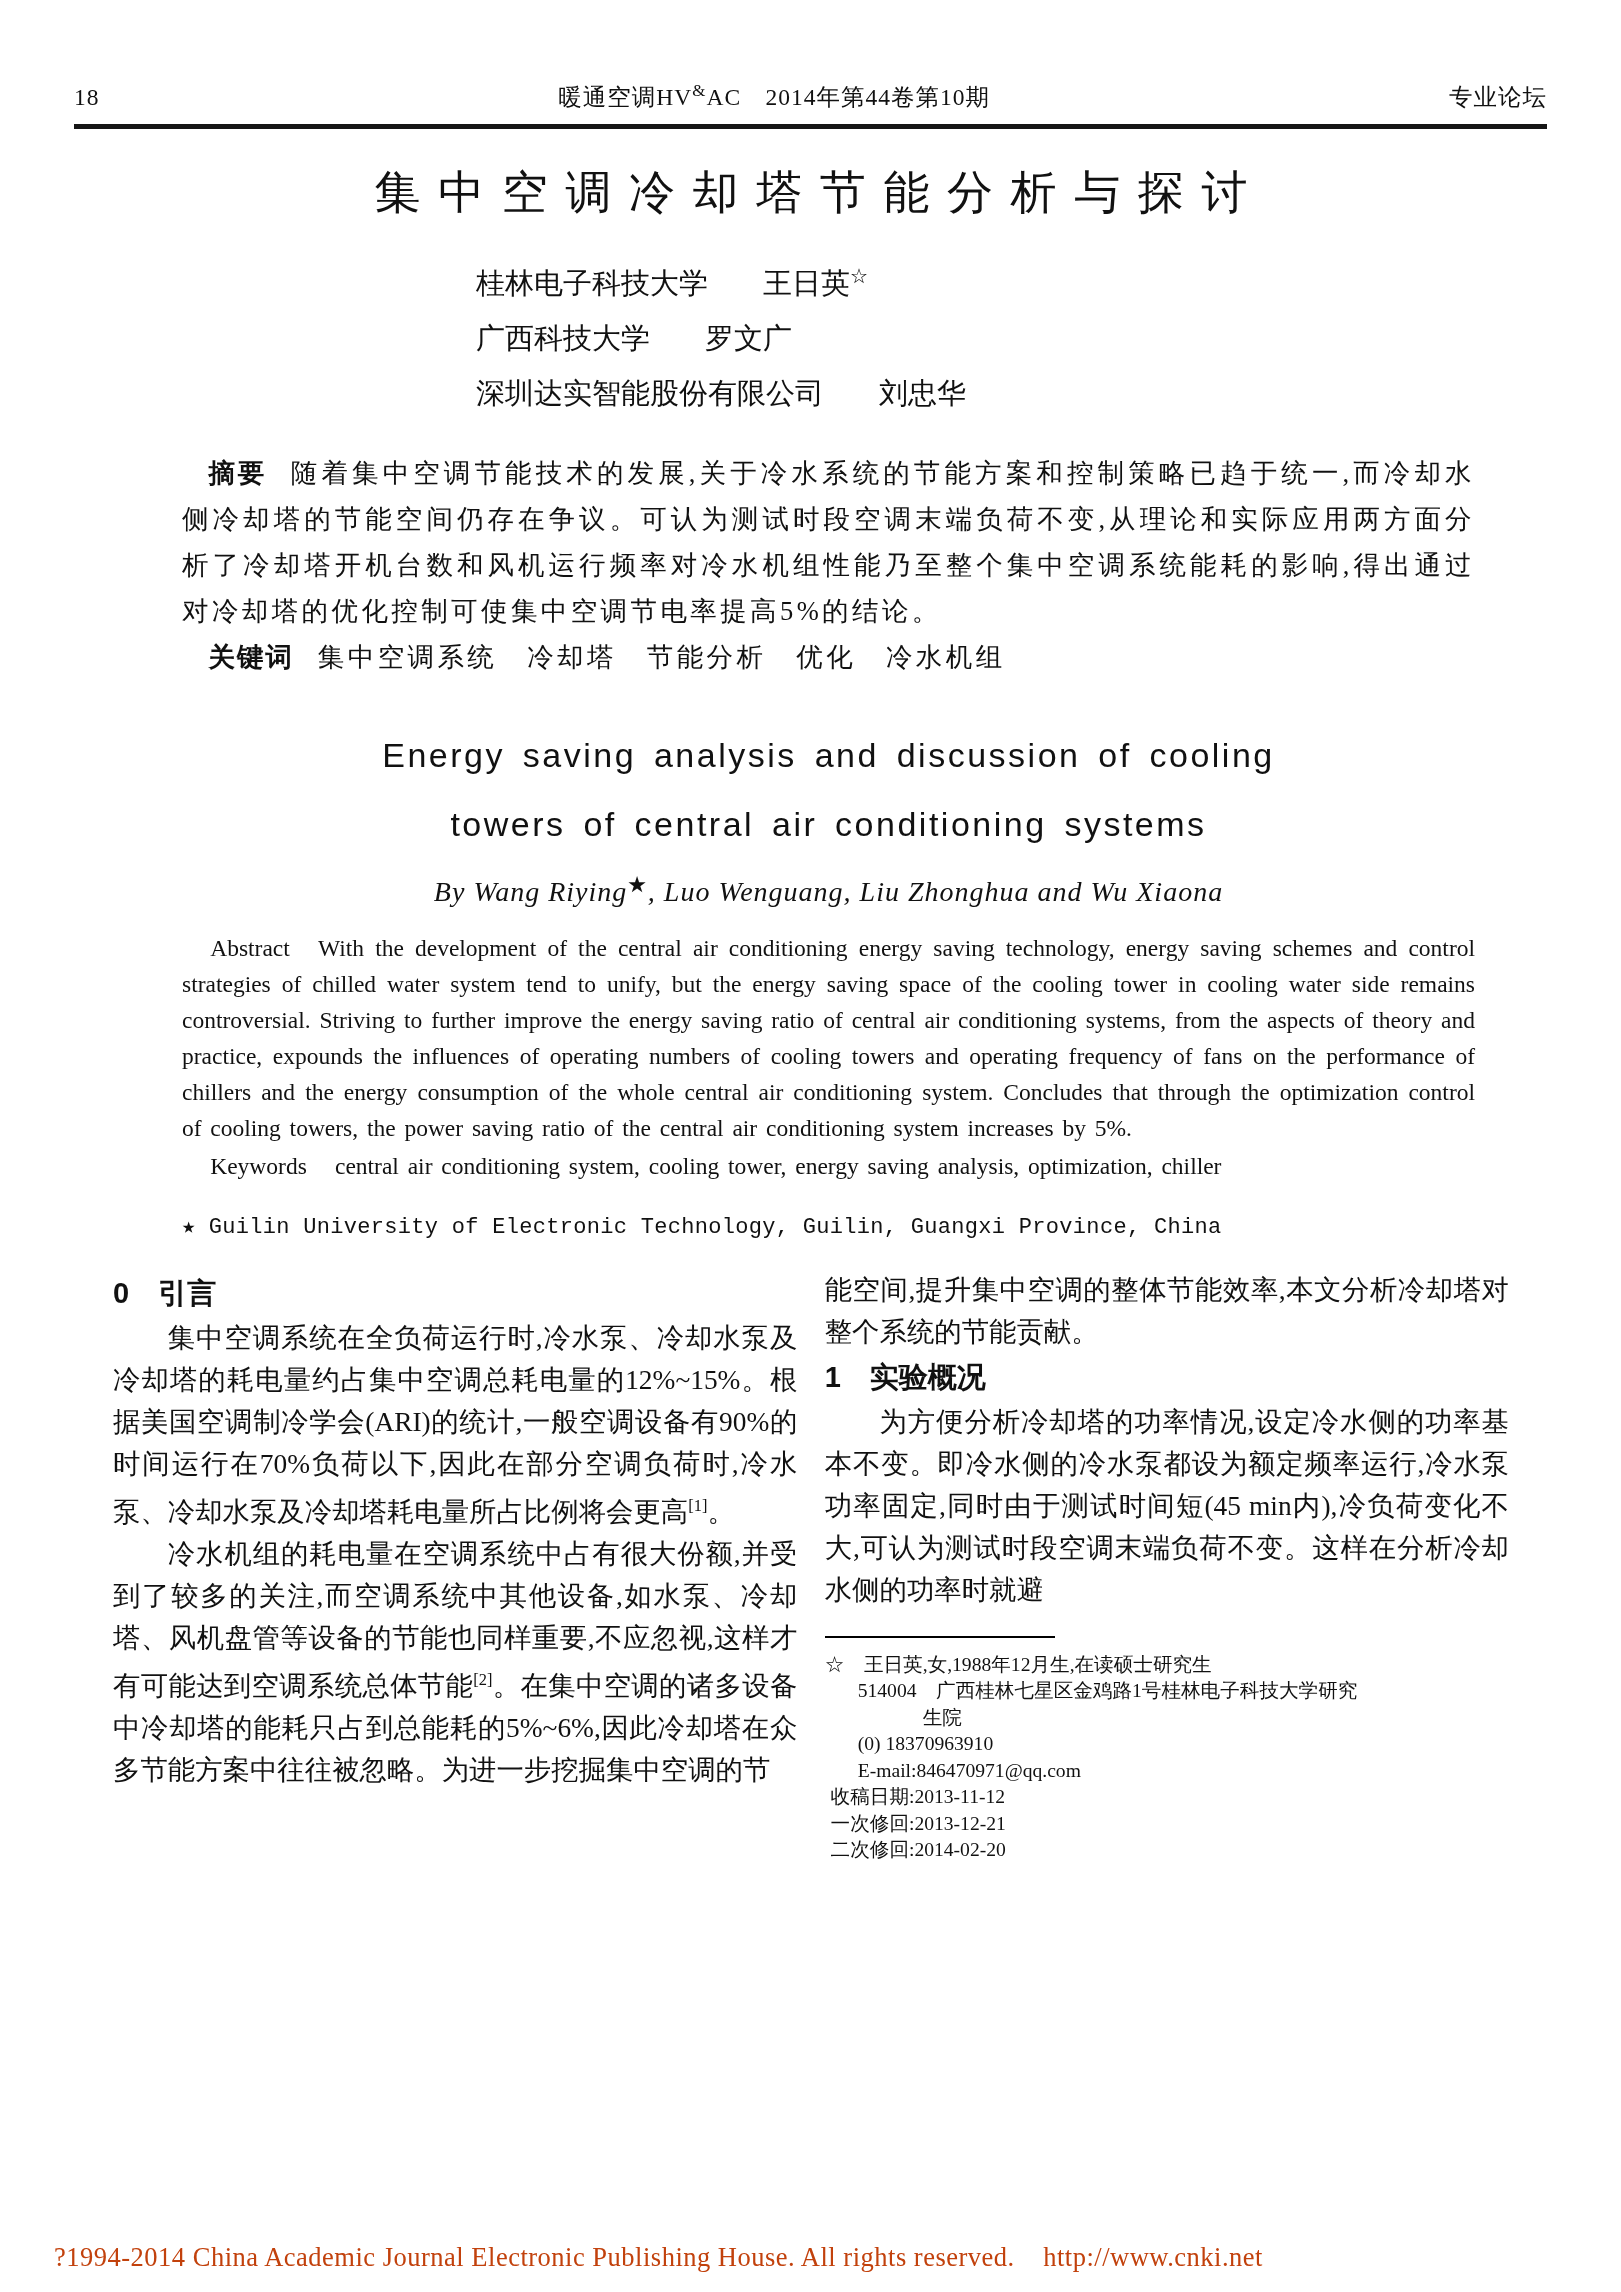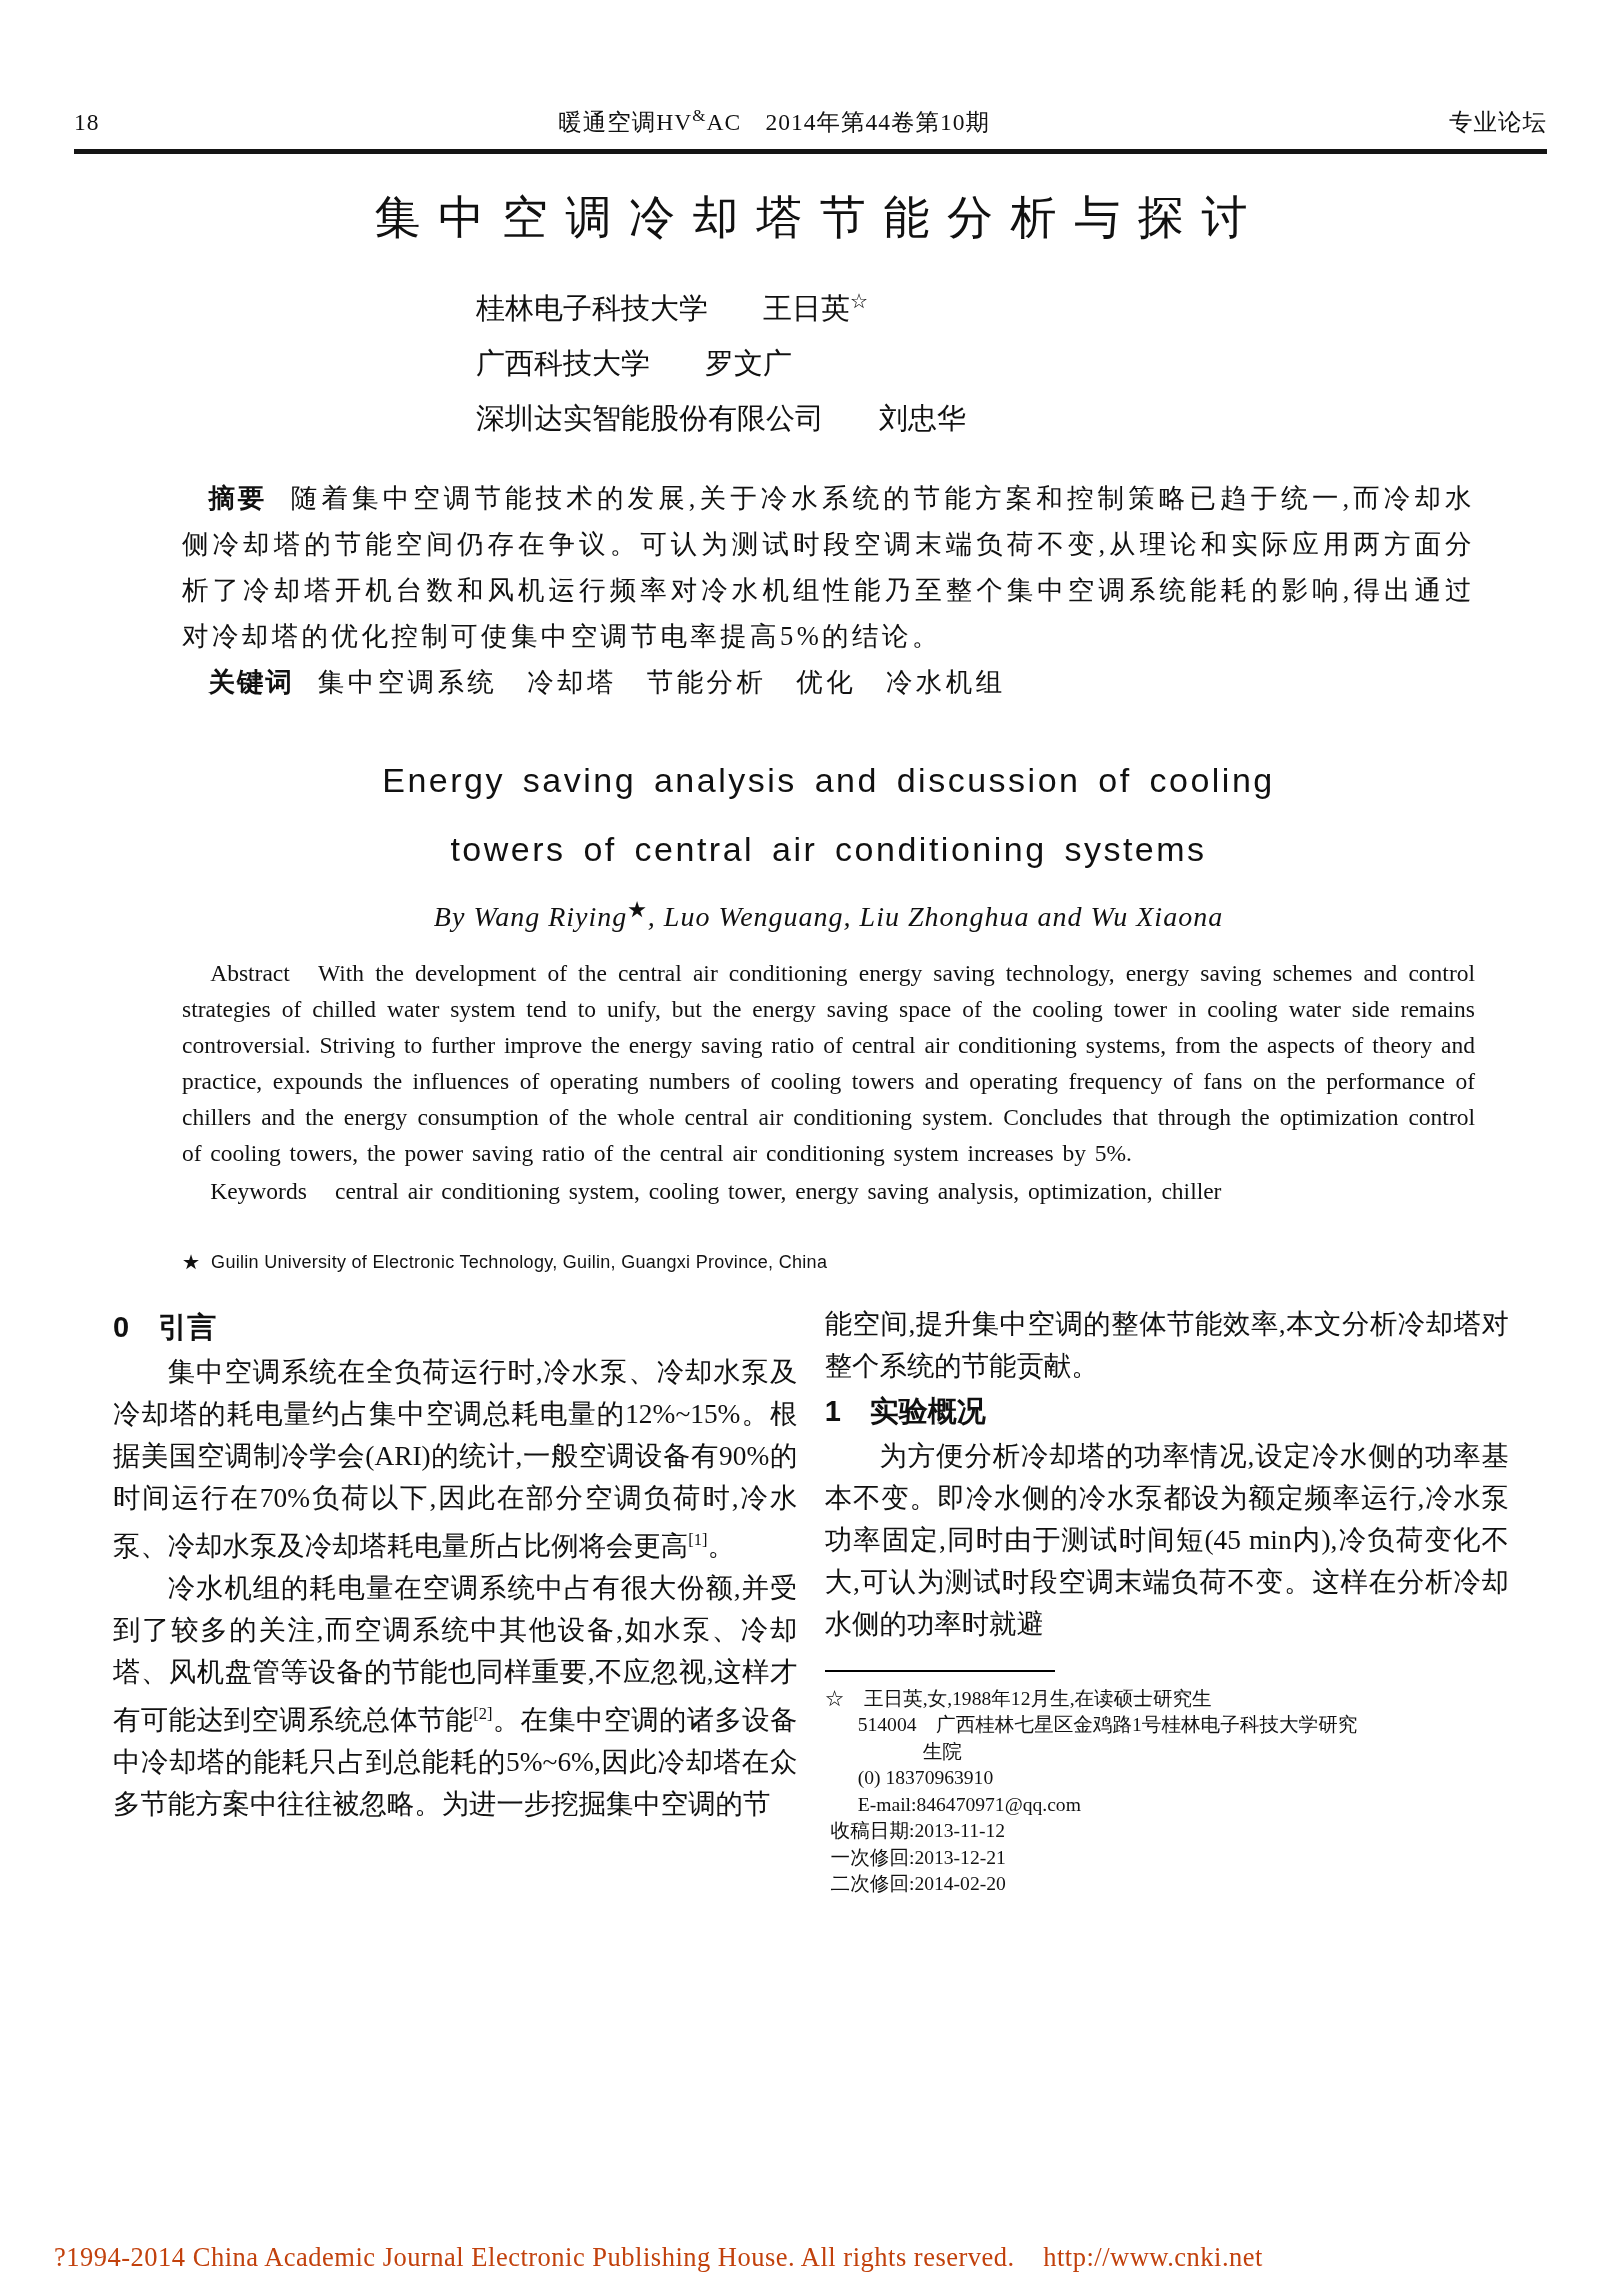--- a/index.html
+++ b/index.html
@@ -6,21 +6,21 @@
   .page{
     position:relative;
     width:1621px;height:2293px;
     margin:0 auto;
     background:#ffffff;
     font-family:"Liberation Serif","DejaVu Serif",serif;
     color:#111;
     overflow:hidden;
   }
   
-  .header-wrap{padding:106px 74px 0 74px;}
+  .header-wrap{padding:81px 74px 0 74px;}
   .page-header{
     display:flex;justify-content:space-between;align-items:baseline;
     font-size:23.5px;letter-spacing:1px;
   }
   .journal-title .amp{font-size:0.72em;vertical-align:super;}
   .header-rule{height:4.9px;background:#151515;margin-top:10.8px;}
   
   .content{padding:0 112px 0 113px;}
   .title-zh{
     margin:33px 0 0 0;
@@ -55,23 +55,23 @@
   .byline-en sup{font-style:normal;font-size:0.7em;}
   .abstract-en{
     margin-top:21.6px;
     font-size:23.5px;line-height:36px;
     text-align:justify;word-spacing:2.9px;
   }
   .abstract-en p{margin:0;text-indent:1.2em;}
   .abstract-en .en-label{font-weight:400;margin-right:1.2em;}
   .keywords-en{margin-top:2px;}
   .affiliation-note{
-    margin-top:41px;
-    font-family:Liberation Sans, sans-serif;
-    font-size:18px;letter-spacing:0.3px;
+    margin-top:29px;
+    font-family:Liberation Mono, monospace;
+    font-size:22px;letter-spacing:0.3px;
   }
   .affiliation-note .star{margin-right:0.6em;}
   
   .columns{display:flex;gap:27.4px;margin-top:29px;}
   .col{flex:1;min-width:0;}
   .body-heading{
     font-family:"Liberation Sans","DejaVu Sans",sans-serif;
     font-weight:bold;font-size:29px;line-height:48px;
   }
   .body-para{

